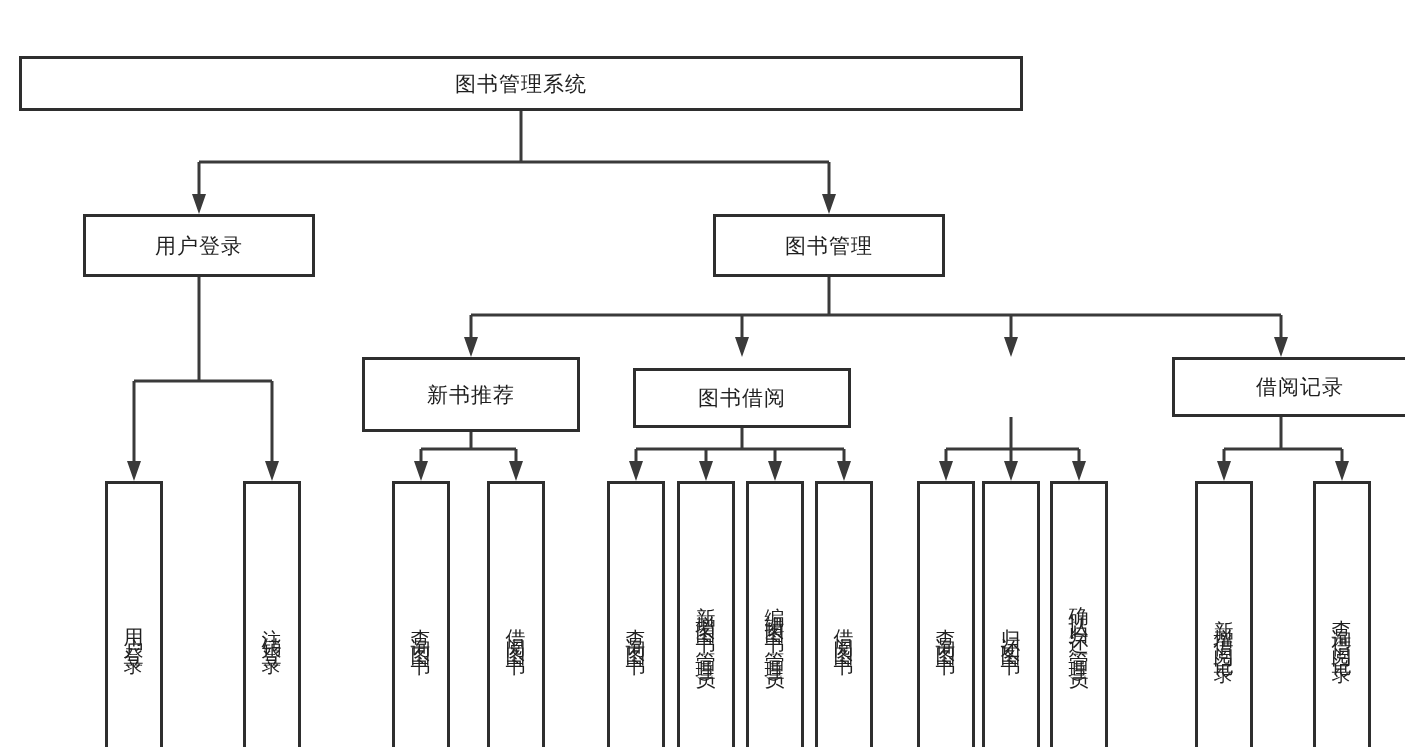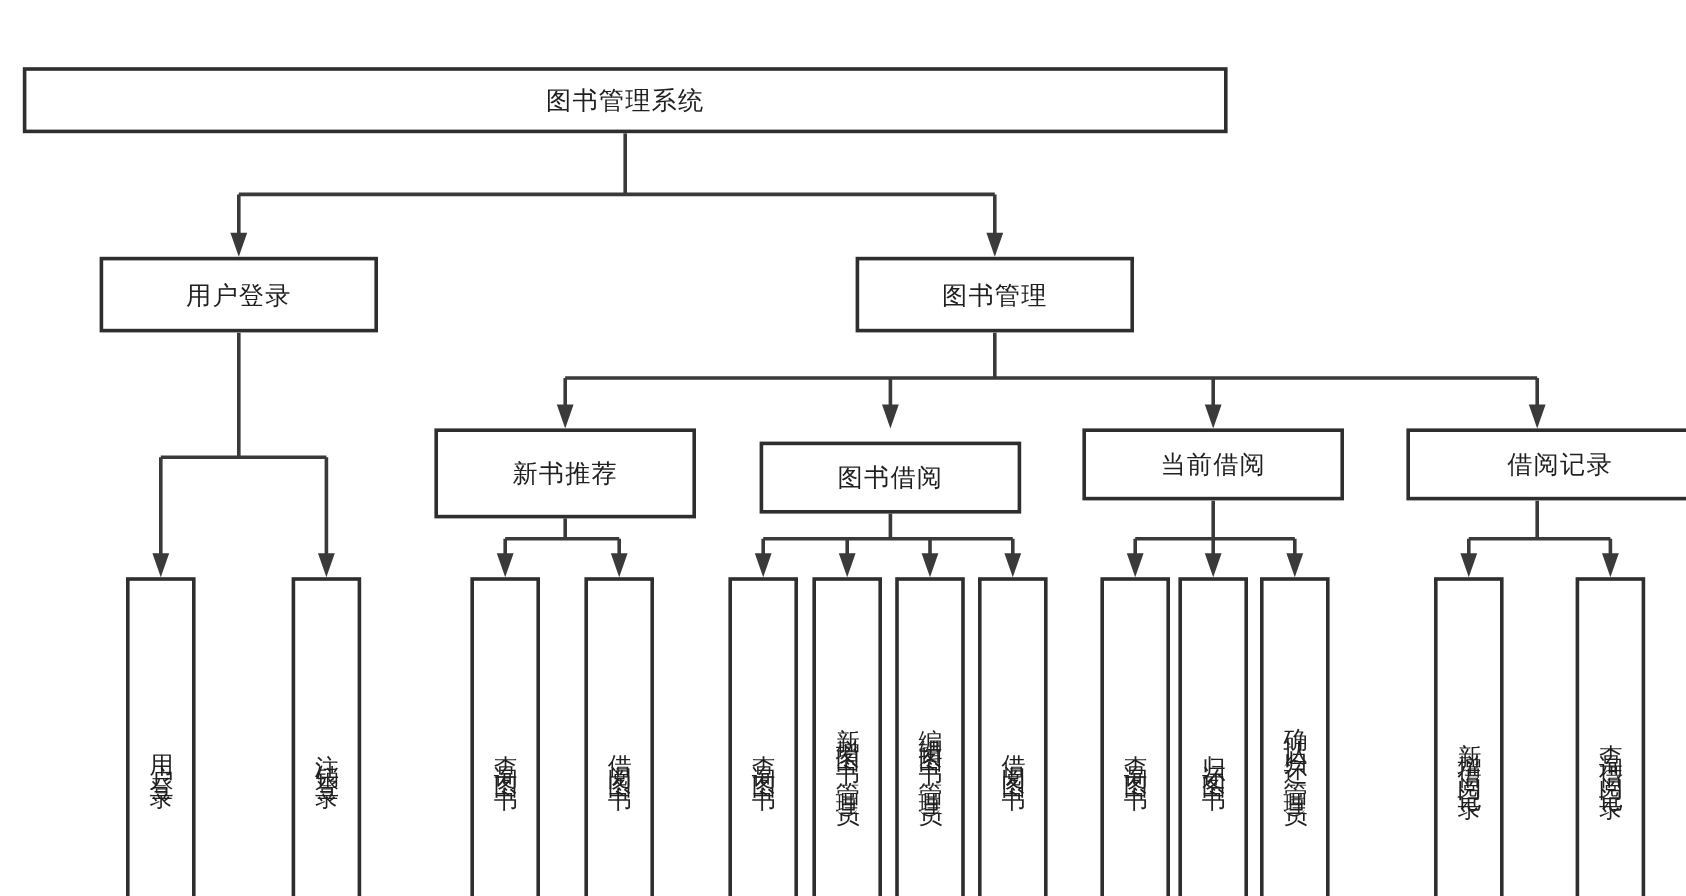--- a/index.html
+++ b/index.html
@@ -61,21 +61,20 @@
          M1335 417 L1349 417 L1342 437 Z"></path>
   </svg>
 
   <div class="node hnode" style="left:19px;top:12px;width:1004px;height:55px;">图书管理系统</div>
 
   <div class="node hnode" style="left:83px;top:170px;width:232px;height:63px;">用户登录</div>
   <div class="node hnode" style="left:713px;top:170px;width:232px;height:63px;">图书管理</div>
 
   <div class="node hnode" style="left:362px;top:313px;width:218px;height:75px;">新书推荐</div>
   <div class="node hnode" style="left:633px;top:324px;width:218px;height:60px;">图书借阅</div>
-  <div class="node hnode" style="left:902px;top:313px;width:218px;height:60px;">当前借阅</div>
   <div class="node hnode" style="left:1172px;top:313px;width:256px;height:60px;">借阅记录</div>
 
   <div class="node vnode" style="left:105px;top:437px;width:58px;height:300px;">
     <span>用户登录</span>
   </div>
   <div class="node vnode" style="left:243px;top:437px;width:58px;height:300px;">
     <span>注销登录</span>
   </div>
 
   <div class="node vnode" style="left:392px;top:437px;width:58px;height:300px;">

